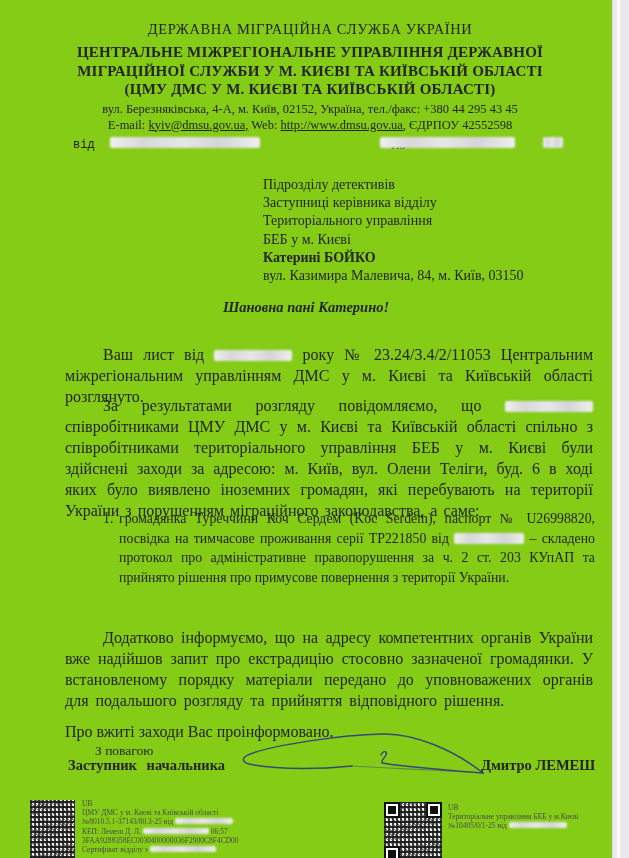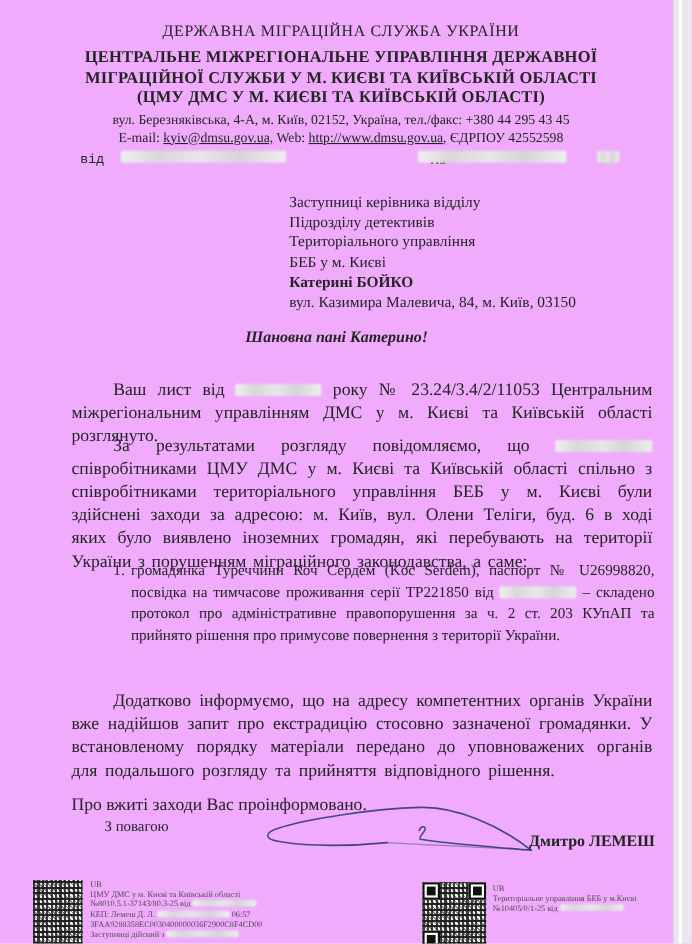--- a/index.html
+++ b/index.html
@@ -1,17 +1,17 @@
 <!DOCTYPE html>
 <html><head>
 <meta charset="utf-8">
 <style>
   html,body{margin:0;padding:0;}
   body{width:629px;height:858px;background:#ffffff;}
-  .page{position:relative;width:629px;height:858px;background:#f0abfc;overflow:hidden;
+  .page{position:relative;width:629px;height:858px;background:#84cc16;overflow:hidden;
         font-family:"Liberation Serif", serif;color:#242424;}
   .edge-strip{position:absolute;right:0;top:0;width:16px;height:858px;background:#e9e9ed;
         border-left:1px solid #dcdce0;}
   .edge-strip .inner-line{position:absolute;left:4px;top:0;width:3px;height:100%;background:#fdfdfd;}
 
   
   .header{position:absolute;top:21px;left:30px;width:560px;text-align:center;}
   .h-line1{font-size:14.5px;letter-spacing:.6px;margin-bottom:5px;}
   .h-bold{font-weight:bold;font-size:15px;line-height:18.5px;letter-spacing:.2px;}
   .h-addr{font-size:12.5px;margin-top:3px;}
@@ -96,22 +96,22 @@
 
   <div class="ref-row">
     <span class="ref-from">від</span>
     <span class="red abs w150" style="left:45px"></span>
     <span class="ref-to">На</span>
     <span class="red abs w135" style="left:315px"></span>
     <span class="red abs w20" style="left:478px"></span>
   </div>
 
   <div class="recipient">
+    <div>Підрозділу детективів</div>
     <div>Заступниці керівника відділу</div>
-    <div>Підрозділу детективів</div>
     <div>Територіального управління</div>
     <div>БЕБ у м. Києві</div>
     <div class="bold">Катерині БОЙКО</div>
     <div>вул. Казимира Малевича, 84, м. Київ, 03150</div>
   </div>
 
   <div class="salutation">Шановна пані Катерино!</div>
 
   <p class="para indent" id="p1">
     <span>Ваш лист від</span>
@@ -132,20 +132,21 @@
       <span class="red w70"></span>
       <span>– складено протокол про адміністративне правопорушення за ч. 2 ст. 203 КУпАП та прийнято рішення про примусове повернення з території України.</span>
     </div>
   </div>
 
   <p class="para indent" id="p3">Додатково інформуємо, що на адресу компетентних органів України вже надійшов запит про екстрадицію стосовно зазначеної громадянки. У встановленому порядку матеріали передано до уповноважених органів для подальшого розгляду та прийняття відповідного рішення.</p>
 
   <p class="para" id="p4">Про вжиті заходи Вас проінформовано.</p>
 
   <div class="signoff-regards">З повагою</div>
+  <div class="signoff-title">Заступник начальника</div>
   <div class="signoff-name">Дмитро ЛЕМЕШ</div>
 
   <svg class="signature-svg" width="272" height="58" viewBox="0 0 272 58">
     <path d="M249,47 C220,24 180,7 148,8 C105,9 42,19 19,27 C6,31 6,37 20,39 C48,44 88,43 118,40" fill="none" stroke="#2e3b82" stroke-width="1.5" stroke-linecap="round" opacity="0.9"></path>
     <path d="M118,40 C150,42 205,44 249,47" fill="none" stroke="#2e3b82" stroke-width="1.1" stroke-linecap="round" opacity="0.45"></path>
     <path d="M147,29 C149,24 154,25 152,29 C150,33 147,34 148,37 C170,41 215,44 249,47" fill="none" stroke="#2e3b82" stroke-width="1.4" stroke-linecap="round" opacity="0.9"></path>
   </svg>
 
   <div class="qr qr-left"></div>
   <div class="stamp-text stamp-left-text">
@@ -155,21 +156,21 @@
       <span>№8010.5.1-37143/80.3-25 від</span>
       <span class="red small sw58"></span>
     </div>
     <div>
       <span>КЕП: Лемеш Д. Л.</span>
       <span class="red small sw66"></span>
       <span>06:57</span>
     </div>
     <div>3FAA9288358EC0030400000036F2900C8F4CD00</div>
     <div>
-      <span>Заступниці дійсний з</span>
+      <span>Сертифікат відділу з</span>
       <span class="red small sw66"></span>
     </div>
   </div>
 
   <div class="qr qr-right">
     <div class="finder f-tl">
         <div class="dot"></div>
       </div>
     <div class="finder f-tr">
         <div class="dot"></div>

